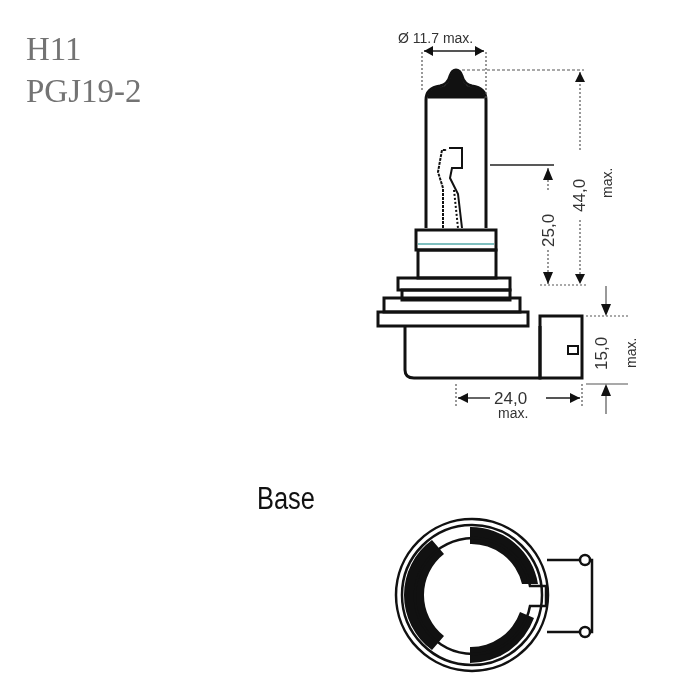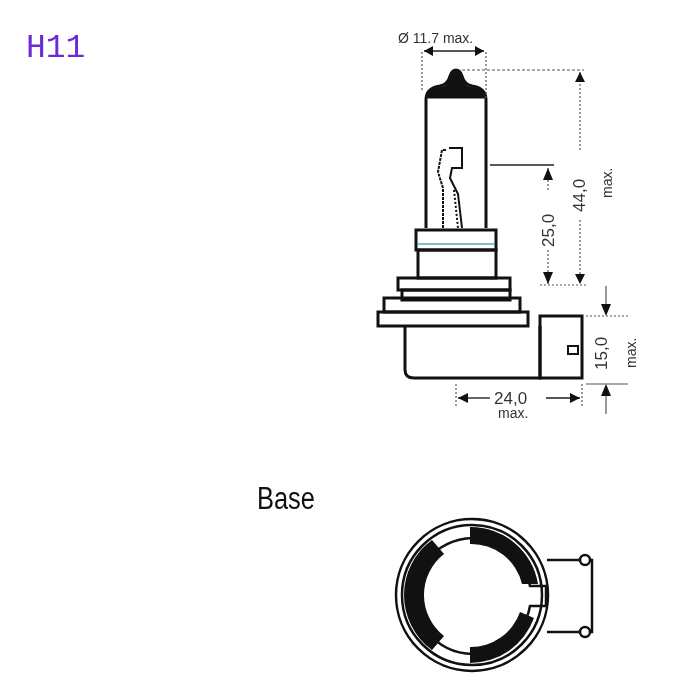--- a/index.html
+++ b/index.html
@@ -1,27 +1,28 @@
 <!DOCTYPE html>
 <html><head>
   <meta charset="utf-8">
   <style>
     html, body { margin: 0; padding: 0; background: #ffffff; }
     body { width: 700px; height: 700px; position: relative; overflow: hidden; }
-    .title-block { position: absolute; left: 26px; top: 28px; font-family: Liberation Mono, monospace; font-size: 33px; line-height: 42px; color: #6d28d9; }
+    .title-block { position: absolute; left: 26px; top: 28px; font-family: Liberation Serif, serif; font-size: 33px; line-height: 42px; color: #737373; }
     .title-line { display: block; }
     .base-label { position: absolute; left: 257px; top: 481px; font-family: "Liberation Sans", sans-serif; font-size: 31px; color: #111; transform: scaleX(0.82); transform-origin: left top; }
     svg.diagram { position: absolute; left: 0; top: 0; }
     .dim-text { font-family: "Liberation Sans", sans-serif; font-size: 14px; fill: #333; }
   </style>
 </head>
 <body>
 
 <div class="title-block">
   <span class="title-line">H11</span>
+  <span class="title-line">PGJ19-2</span>
 </div>
 
 <svg class="diagram" width="700" height="700" viewBox="0 0 700 700">
 
   <g stroke="#111" fill="none" stroke-width="3">
 
     <path d="M426,228 L426,100 Q426,88 440,86 Q448,84 450,76 Q452,70 456,70 Q460,70 462,76 Q464,84 472,86 Q486,88 486,100 L486,228"></path>
     <path fill="#111" d="M428,98 Q428,88 442,87 Q449,85 451,76 Q453,71 456,71 Q459,71 461,76 Q463,85 470,87 Q484,88 484,98 Z" stroke-width="1"></path>
 
     <g stroke-width="2">

